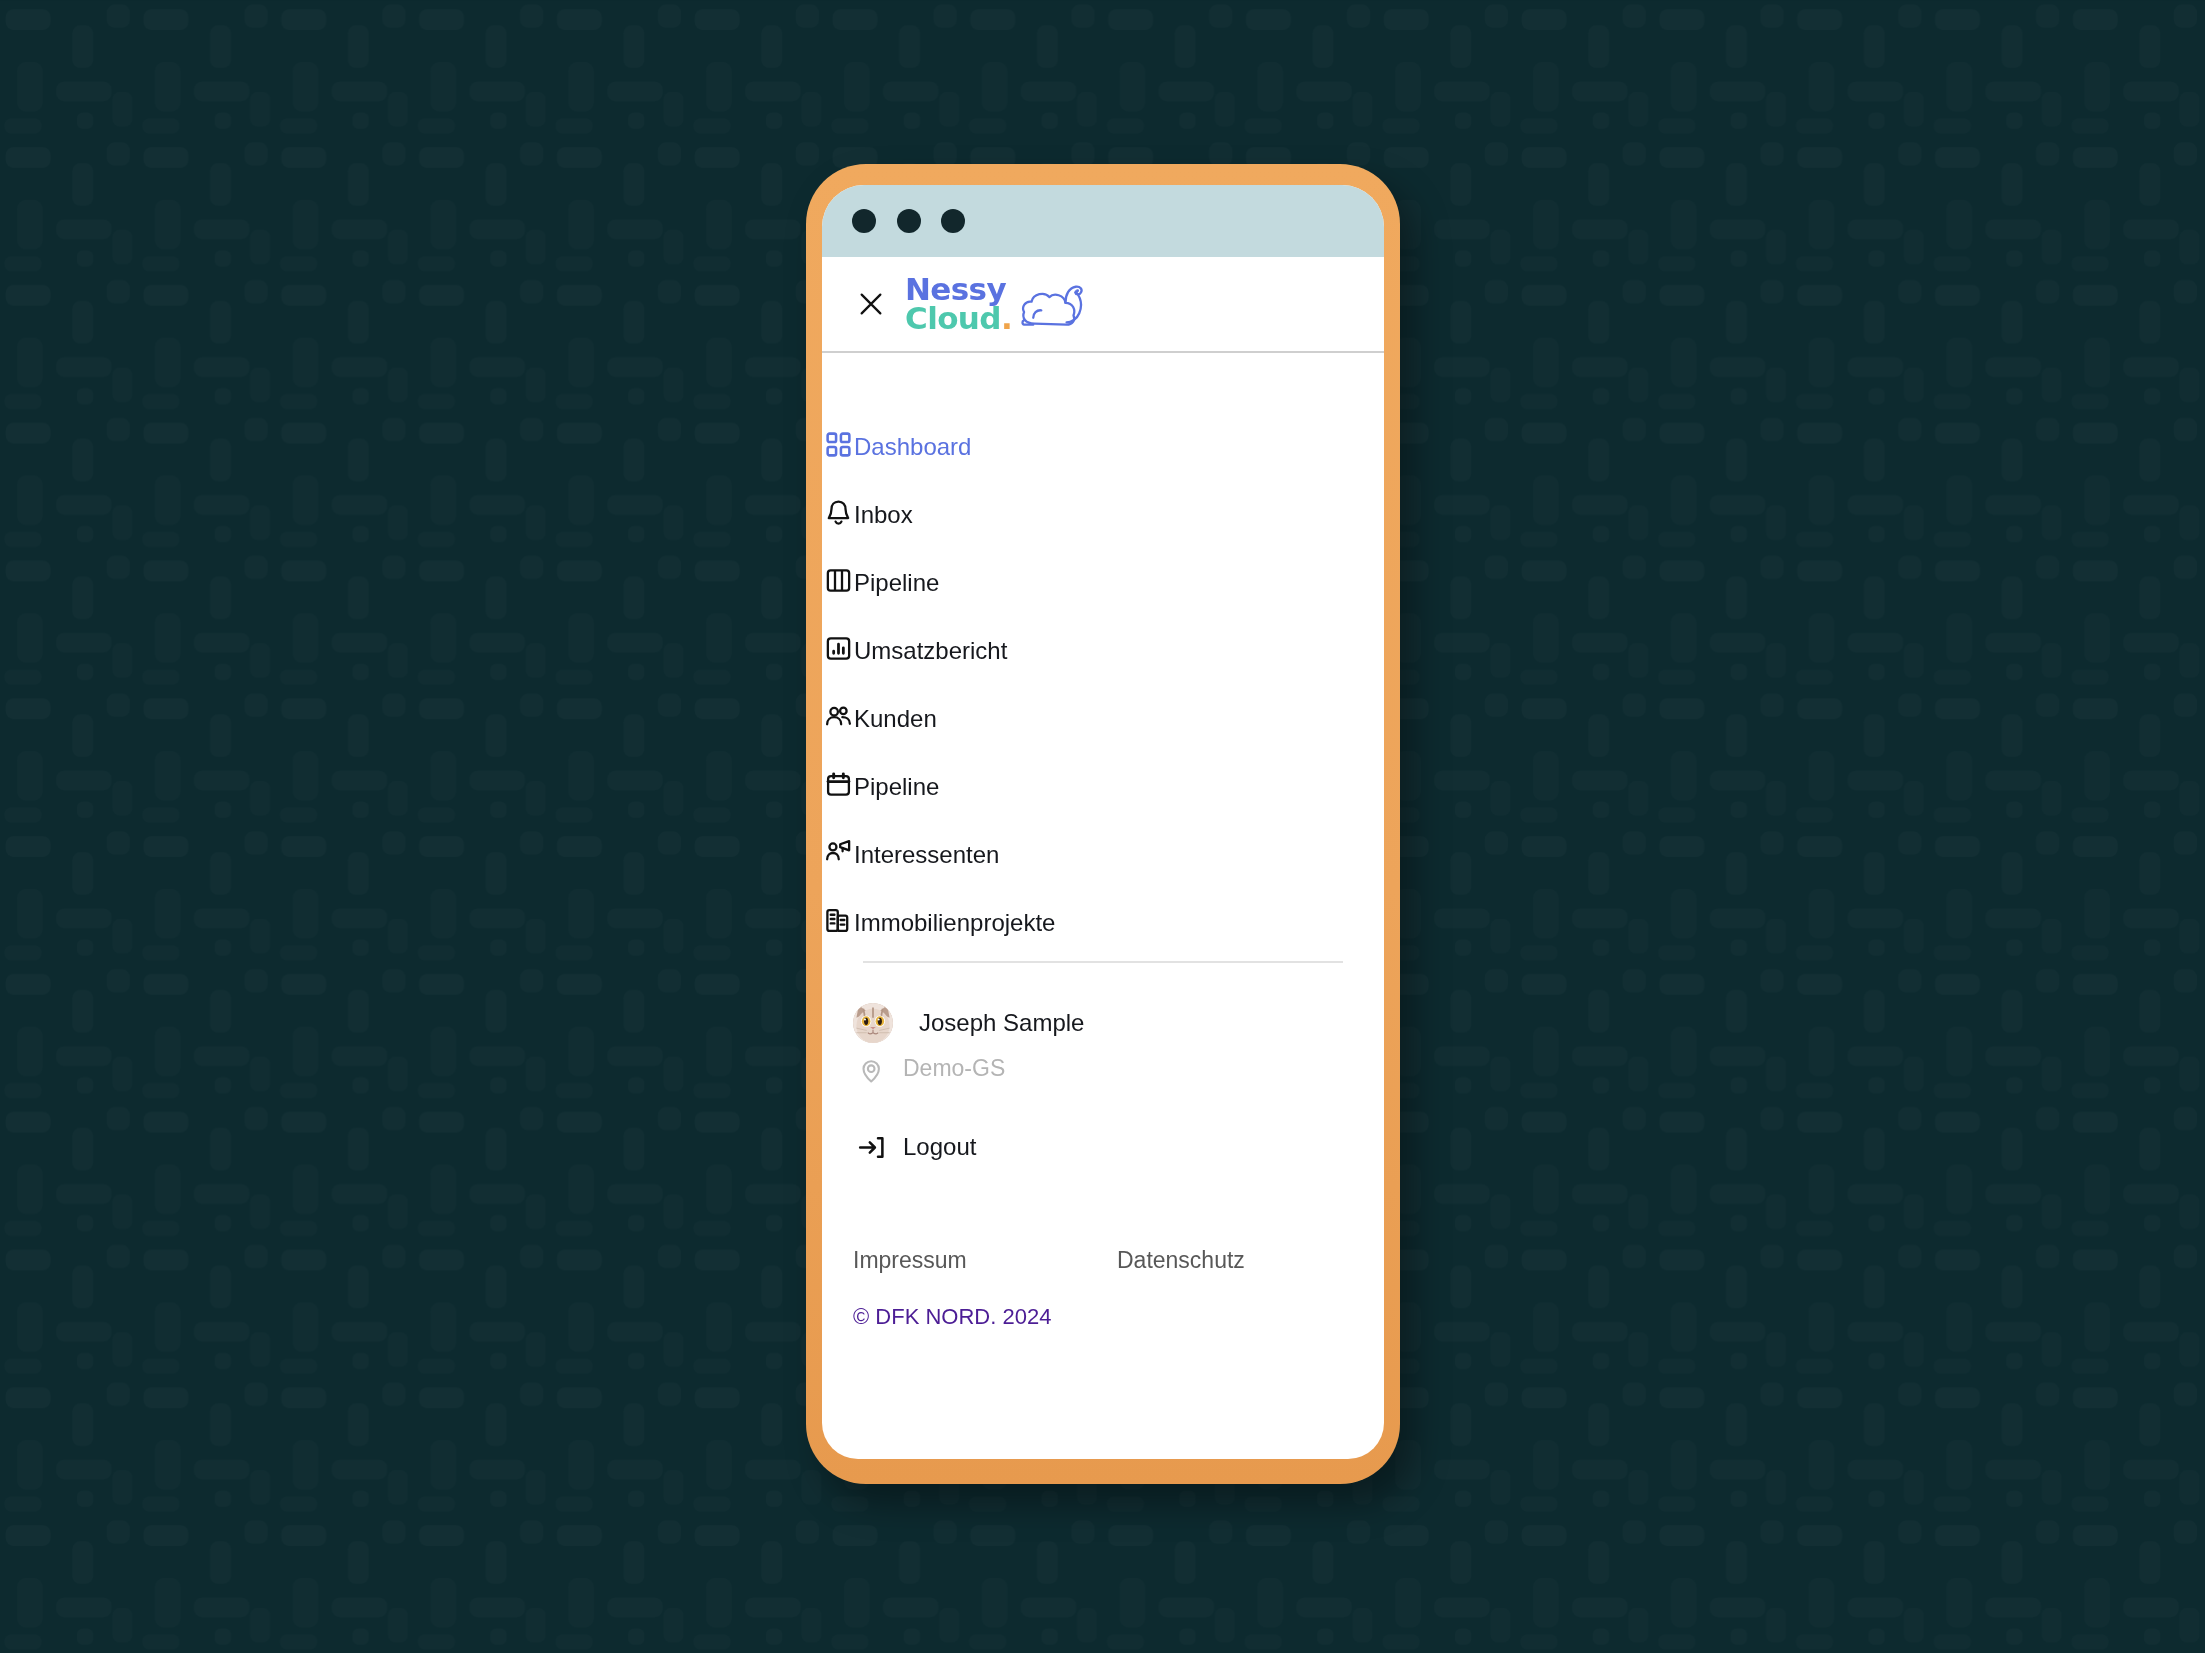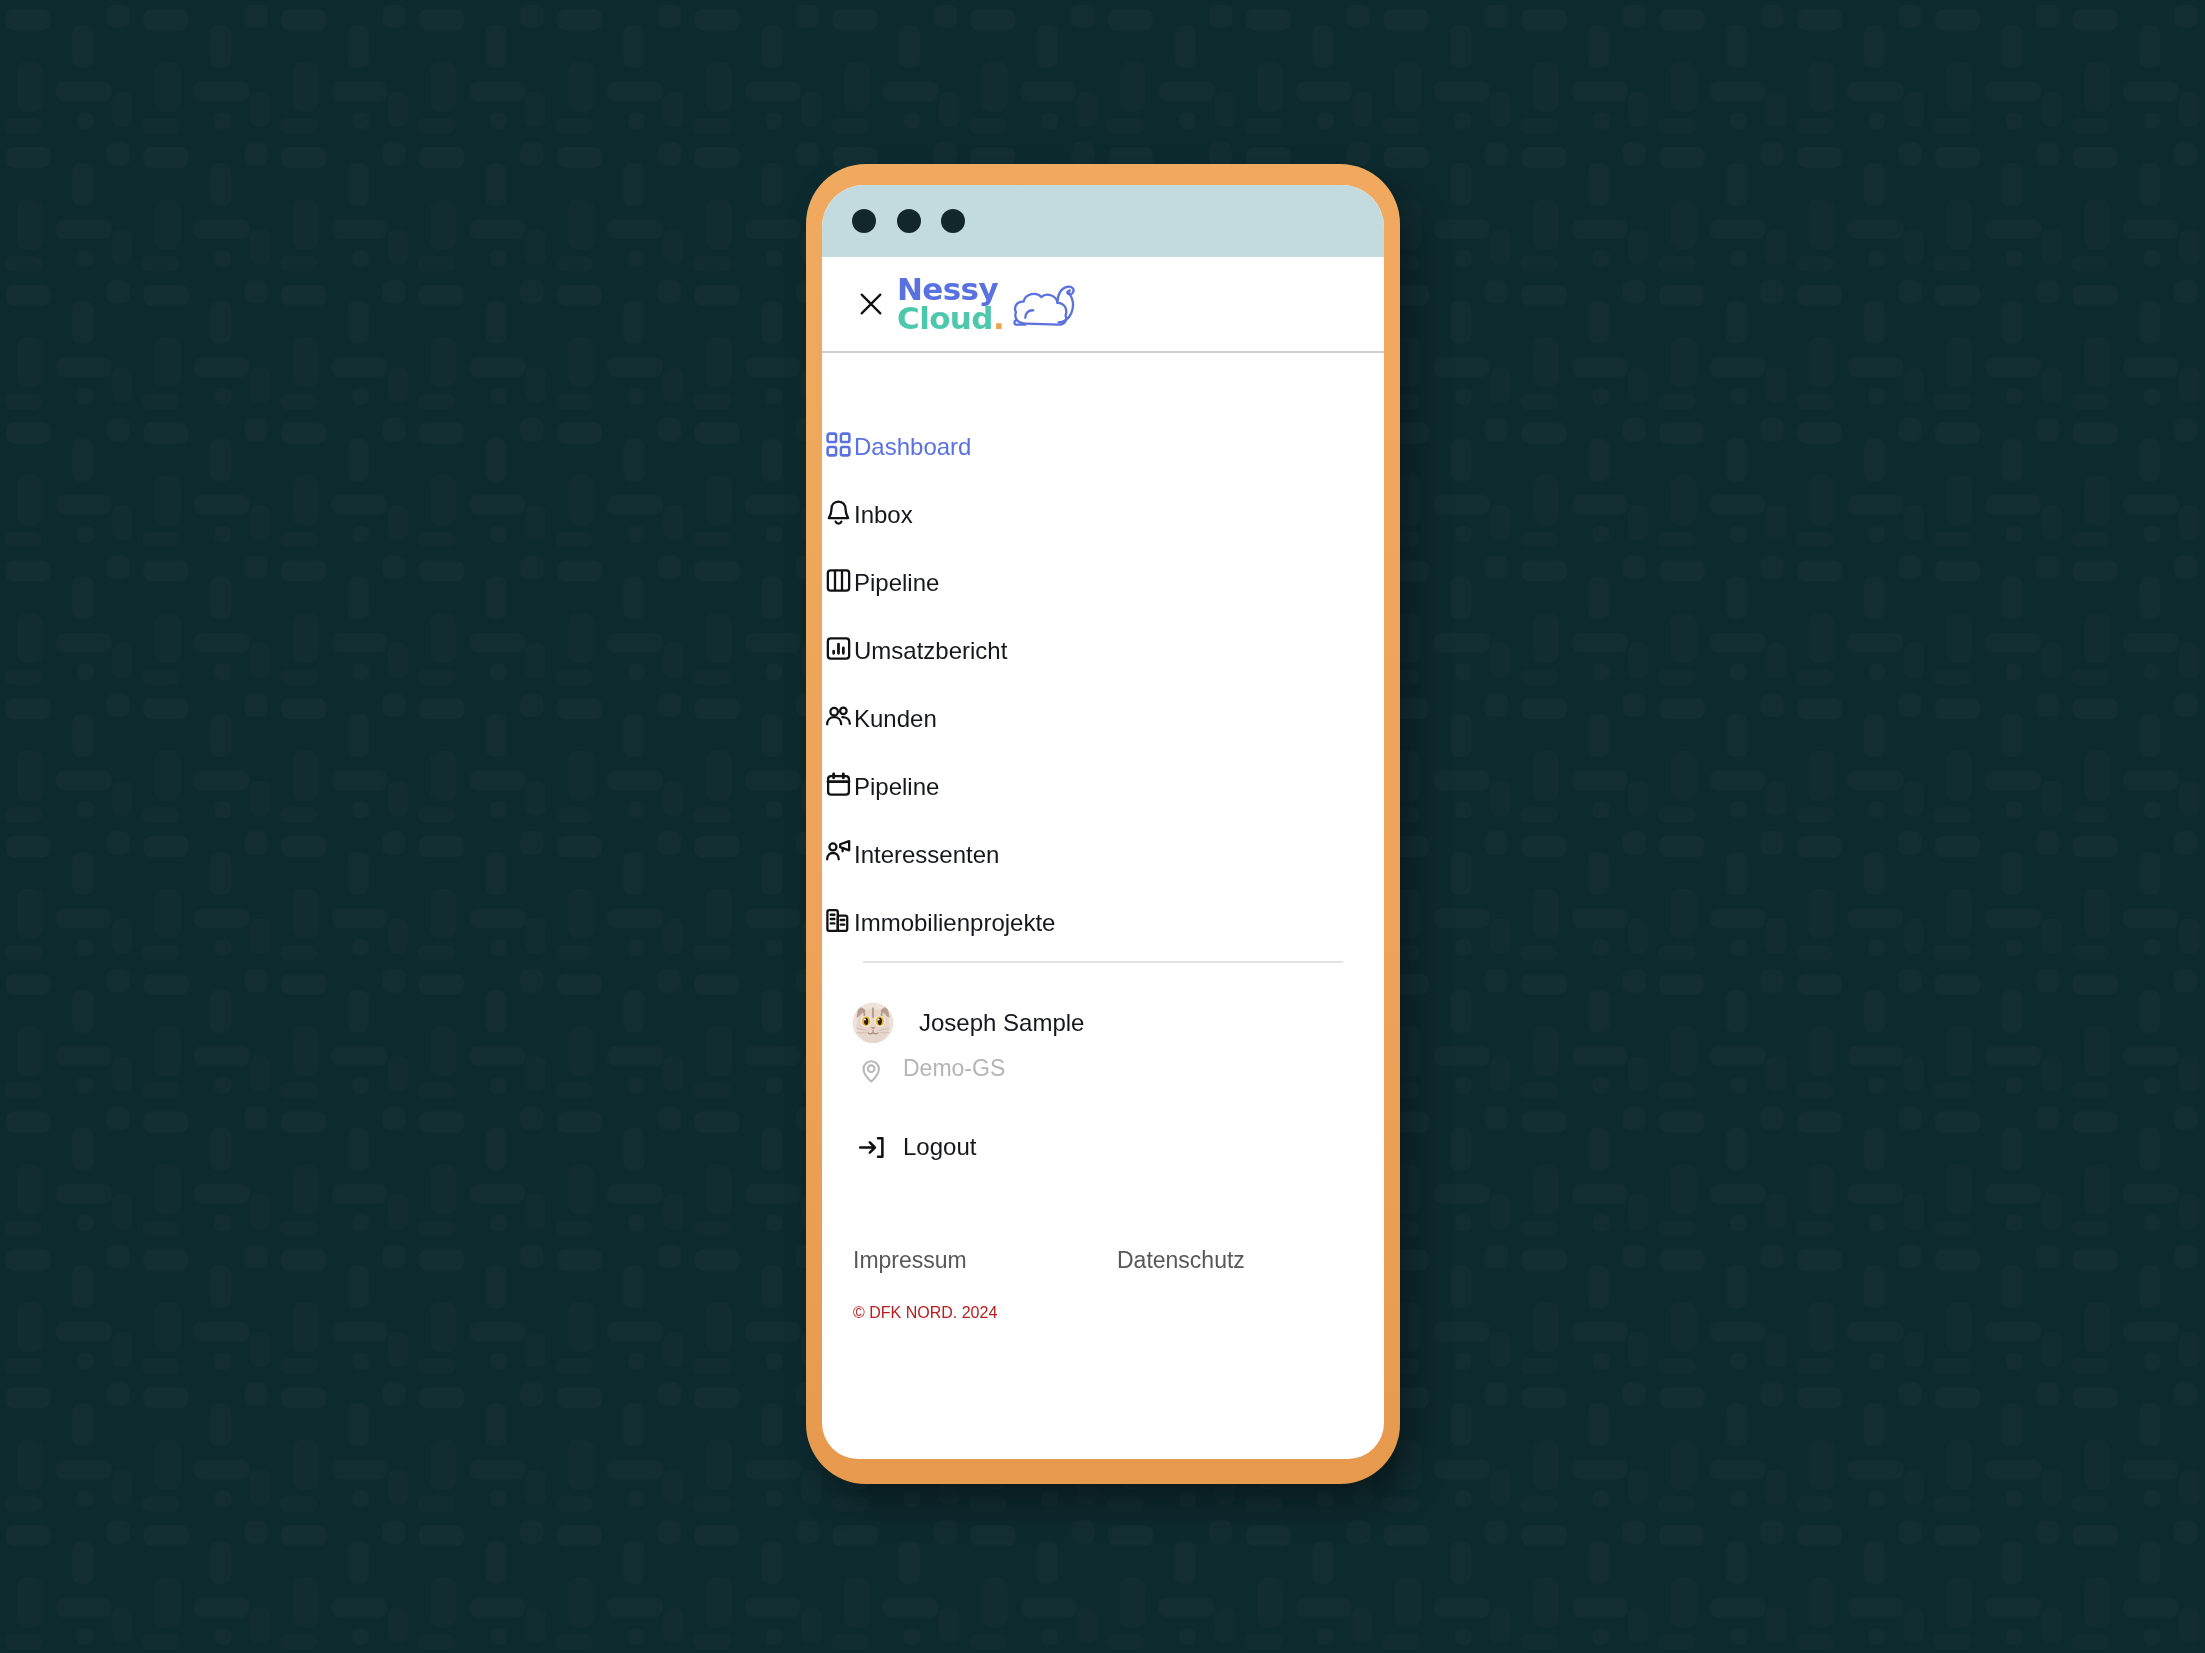--- a/index.html
+++ b/index.html
@@ -66,21 +66,21 @@
     background: #12272c;
   }
 
   
   #app-header {
     flex: 0 0 auto;
     height: 96px;
     display: flex;
     align-items: center;
     padding-left: 31px;
-    gap: 8px;
+    gap: 16px;
     border-bottom: 2.3px solid #cfcfcf;
     background: #fff;
   }
 
   #close-button {
     width: 36px;
     height: 36px;
     display: flex;
     align-items: center;
     justify-content: center;
@@ -212,22 +212,22 @@
   }
   .footer-link {
     font-size: 23px;
     color: #585858;
     cursor: pointer;
     white-space: nowrap;
   }
   #link-impressum { width: 264px; }
   #footer-copyright {
     margin-top: 30px;
-    font-size: 16px;
-    color: #b91c1c;
+    font-size: 22px;
+    color: #4c1d95;
   }
 
   svg { display: block; }
 </style>
 </head>
 <body>
 
 <svg id="bg-pattern" width="2205" height="1654" viewBox="0 0 3840 2880">
   <defs>
     <pattern id="rects" width="240" height="240" patternUnits="userSpaceOnUse">

